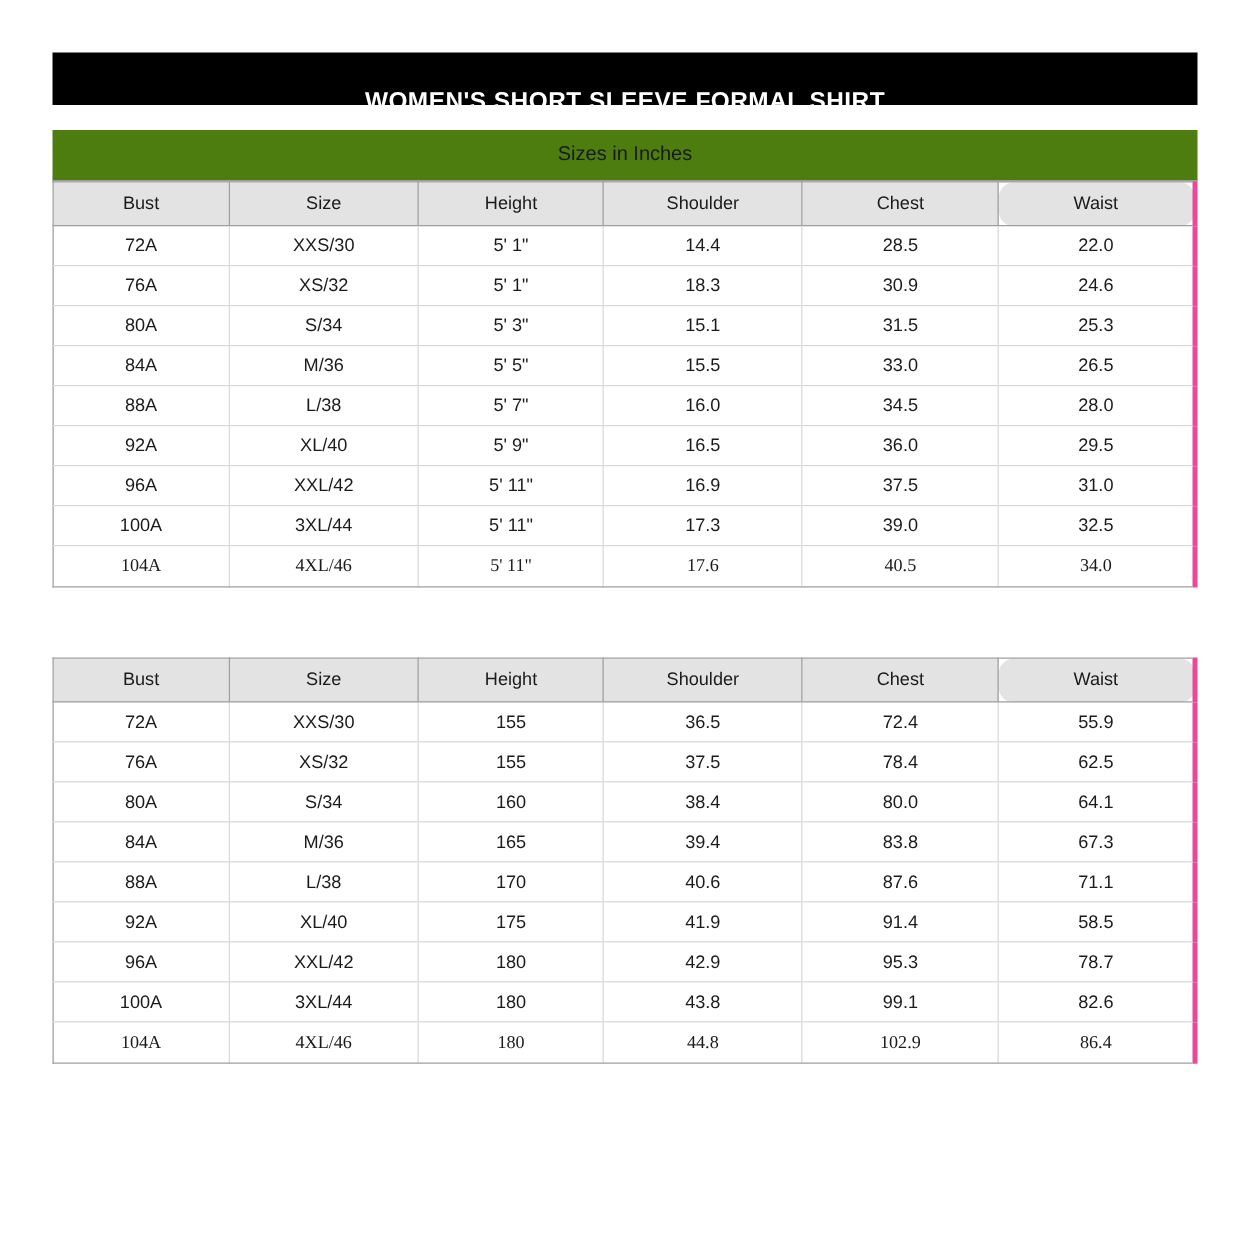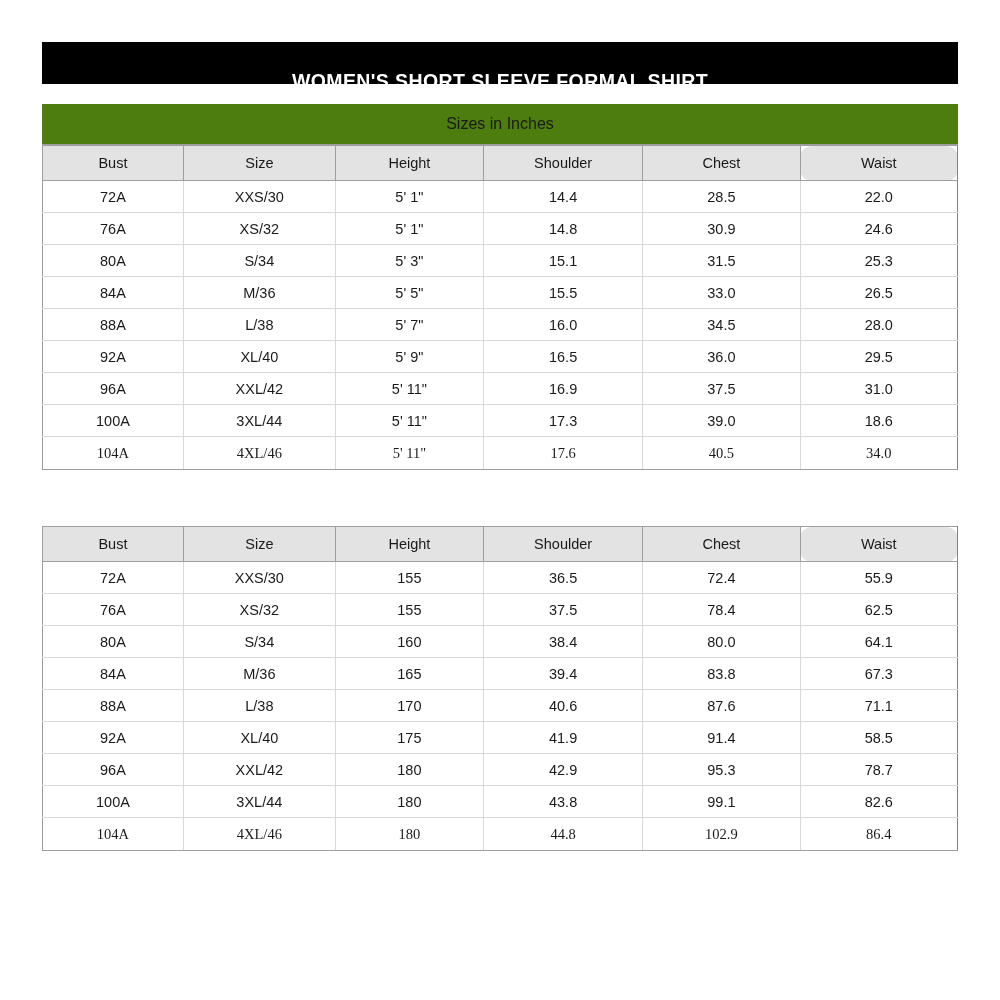--- a/index.html
+++ b/index.html
@@ -81,21 +81,21 @@
     background: #ffffff;
   }
   .size-table tbody tr:last-child td {
     border-bottom: 1px solid #9e9e9e;
     font-family: Liberation Serif, serif;
   }
   .size-table td:first-child, .size-table th:first-child {
     border-left: 1px solid #9e9e9e;
   }
   .size-table td:last-child, .size-table th:last-child {
-    border-right: 1px solid #ec4899;
+    border-right: 4px solid #ec4899;
     border-radius: 12px;
   }
   col.c-bust { width: 15.4%; }
   col.c-size { width: 16.6%; }
   col.c-height { width: 16.2%; }
   col.c-shoulder { width: 17.4%; }
   col.c-chest { width: 17.2%; }
   col.c-waist { width: 17.2%; }
 </style>
 </head>
@@ -133,21 +133,21 @@
         <td>XXS/30</td>
         <td>5' 1"</td>
         <td>14.4</td>
         <td>28.5</td>
         <td>22.0</td>
       </tr>
       <tr>
         <td>76A</td>
         <td>XS/32</td>
         <td>5' 1"</td>
-        <td>14.8</td>
+        <td>18.3</td>
         <td>30.9</td>
         <td>24.6</td>
       </tr>
       <tr>
         <td>80A</td>
         <td>S/34</td>
         <td>5' 3"</td>
         <td>15.1</td>
         <td>31.5</td>
         <td>25.3</td>
@@ -183,21 +183,21 @@
         <td>16.9</td>
         <td>37.5</td>
         <td>31.0</td>
       </tr>
       <tr>
         <td>100A</td>
         <td>3XL/44</td>
         <td>5' 11"</td>
         <td>17.3</td>
         <td>39.0</td>
-        <td>18.6</td>
+        <td>32.5</td>
       </tr>
       <tr>
         <td>104A</td>
         <td>4XL/46</td>
         <td>5' 11"</td>
         <td>17.6</td>
         <td>40.5</td>
         <td>34.0</td>
       </tr>
     </tbody>

